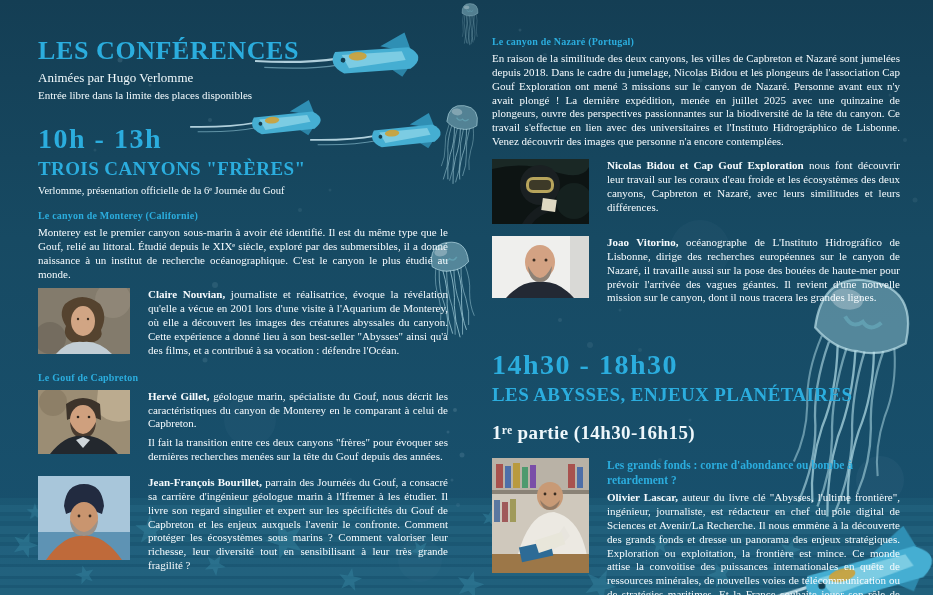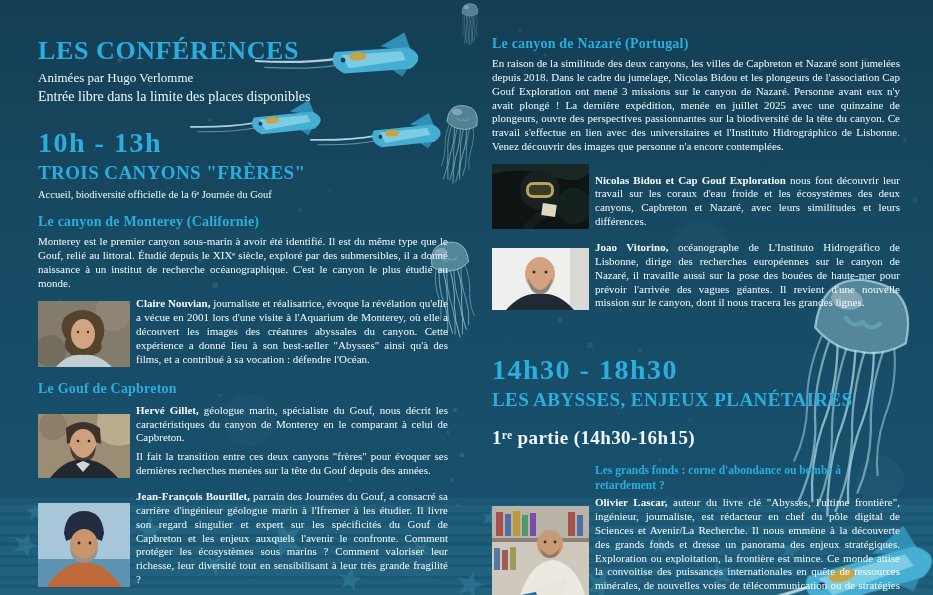--- a/index.html
+++ b/index.html
@@ -9,27 +9,27 @@
     font-family:Liberation Serif, serif;color:#ffffff;
   }
   .deco{position:absolute;inset:0;pointer-events:none;}
   .col{position:absolute;top:36px;}
   .col-left{left:38px;width:410px;}
   .col-right{left:492px;width:408px;}
   h1,h2,h3,p{margin:0;padding:0;}
   .title{font-size:26px;font-weight:bold;color:#2badde;letter-spacing:.6px;}
   .subtitle{font-size:13px;margin-top:4px;color:#f2fafd;}
   .venue{font-size:25px;font-weight:bold;color:#e4f2f8;margin-top:13px;letter-spacing:.4px;}
-  .venue-note{font-size:14px;margin-top:3px;color:#f2fafd;}
+  .venue-note{font-size:11px;margin-top:3px;color:#f2fafd;}
   .time{font-size:28px;font-weight:bold;color:#2badde;margin-top:22px;letter-spacing:1.5px;}
   .session-title{font-size:19px;font-weight:bold;color:#2badde;margin-top:3px;letter-spacing:.4px;}
   .session-note{font-size:10.5px;margin-top:5px;color:#f2fafd;}
-  .sec-head{font-size:14px;font-weight:bold;color:#2badde;margin-top:14px;letter-spacing:.2px;}
+  .sec-head{font-size:10px;font-weight:bold;color:#2badde;margin-top:14px;letter-spacing:.2px;}
   .body{font-size:11px;line-height:1.26;text-align:justify;margin-top:5px;color:#f6fbfe;}
-  .speaker{display:flex;gap:6px;margin-top:7px;align-items:flex-end;}
+  .speaker{display:flex;gap:18px;margin-top:7px;align-items:flex-start;}
   .speaker .txt{flex:1;min-width:0;}
   .speaker .txt .body{margin-top:0;}
   .speaker .txt .body + .body{margin-top:5px;}
   .photo{flex:none;overflow:hidden;}
   .photo svg{display:block;}
   .part-title{font-size:19px;font-weight:bold;color:#eef7fb;margin-top:16px;letter-spacing:.4px;}
   .feature-head{font-size:11.5px;font-weight:bold;color:#2badde;margin:0 0 3px 0;line-height:1.3;}
   b{font-weight:bold;}
 </style>
 </head>
@@ -164,21 +164,21 @@
     </g>
   </svg>
 
   <div class="col col-left">
     <h1 class="title">LES CONFÉRENCES</h1>
     <div class="subtitle">Animées par Hugo Verlomme</div>
     <div class="venue-note">Entrée libre dans la limite des places disponibles</div>
 
     <div class="time">10h - 13h</div>
     <div class="session-title">TROIS CANYONS "FRÈRES"</div>
-    <div class="session-note">Accueil, biodiversité officielle de la 6ᵉ Journée du Gouf</div>
+    <div class="session-note">Verlomme, présentation officielle de la 6ᵉ Journée du Gouf</div>
 
     <h3 class="sec-head">Le canyon de Monterey (Californie)</h3>
     <p class="body">Monterey est le premier canyon sous-marin à avoir été identifié. Il est du même type que le Gouf, relié au littoral. Étudié depuis le XIXᵉ siècle, exploré par des submersibles, il a donné naissance à un institut de recherche océanographique. C'est le canyon le plus étudié au monde.</p>
 
     <div class="speaker">
       <div class="photo">
         <svg width="92" height="66" viewBox="0 0 92 66">
           <rect width="92" height="66" fill="#837b6c"></rect>
           <circle cx="75" cy="12" r="18" fill="#948c7c" opacity="0.7"></circle>
           <circle cx="12" cy="50" r="16" fill="#6e675a" opacity="0.7"></circle>

